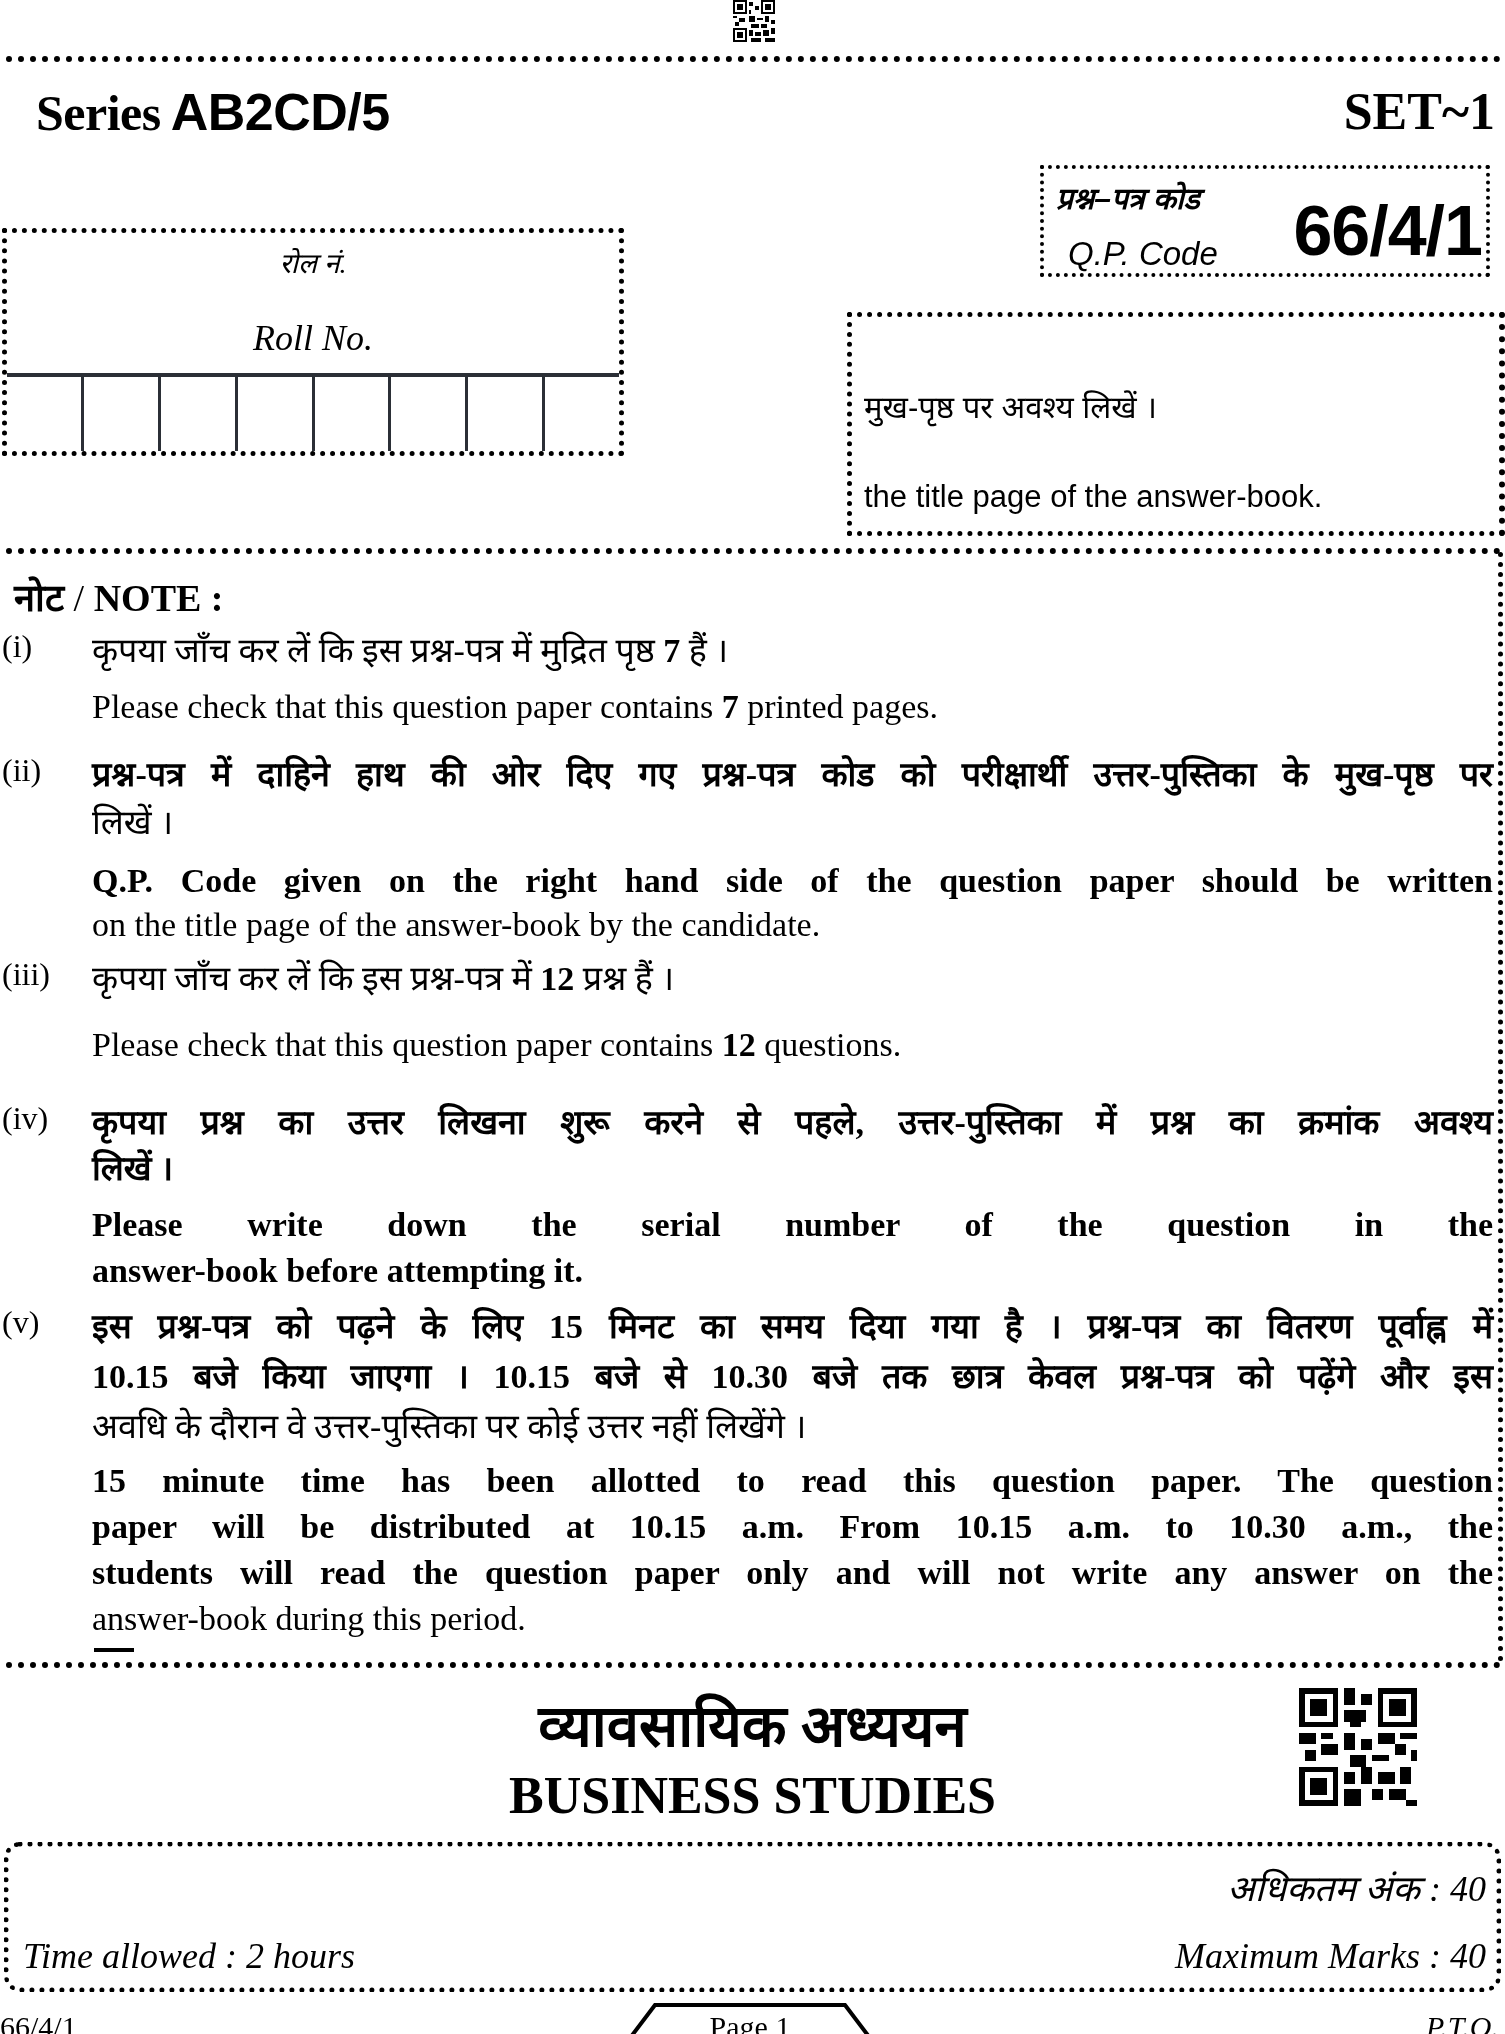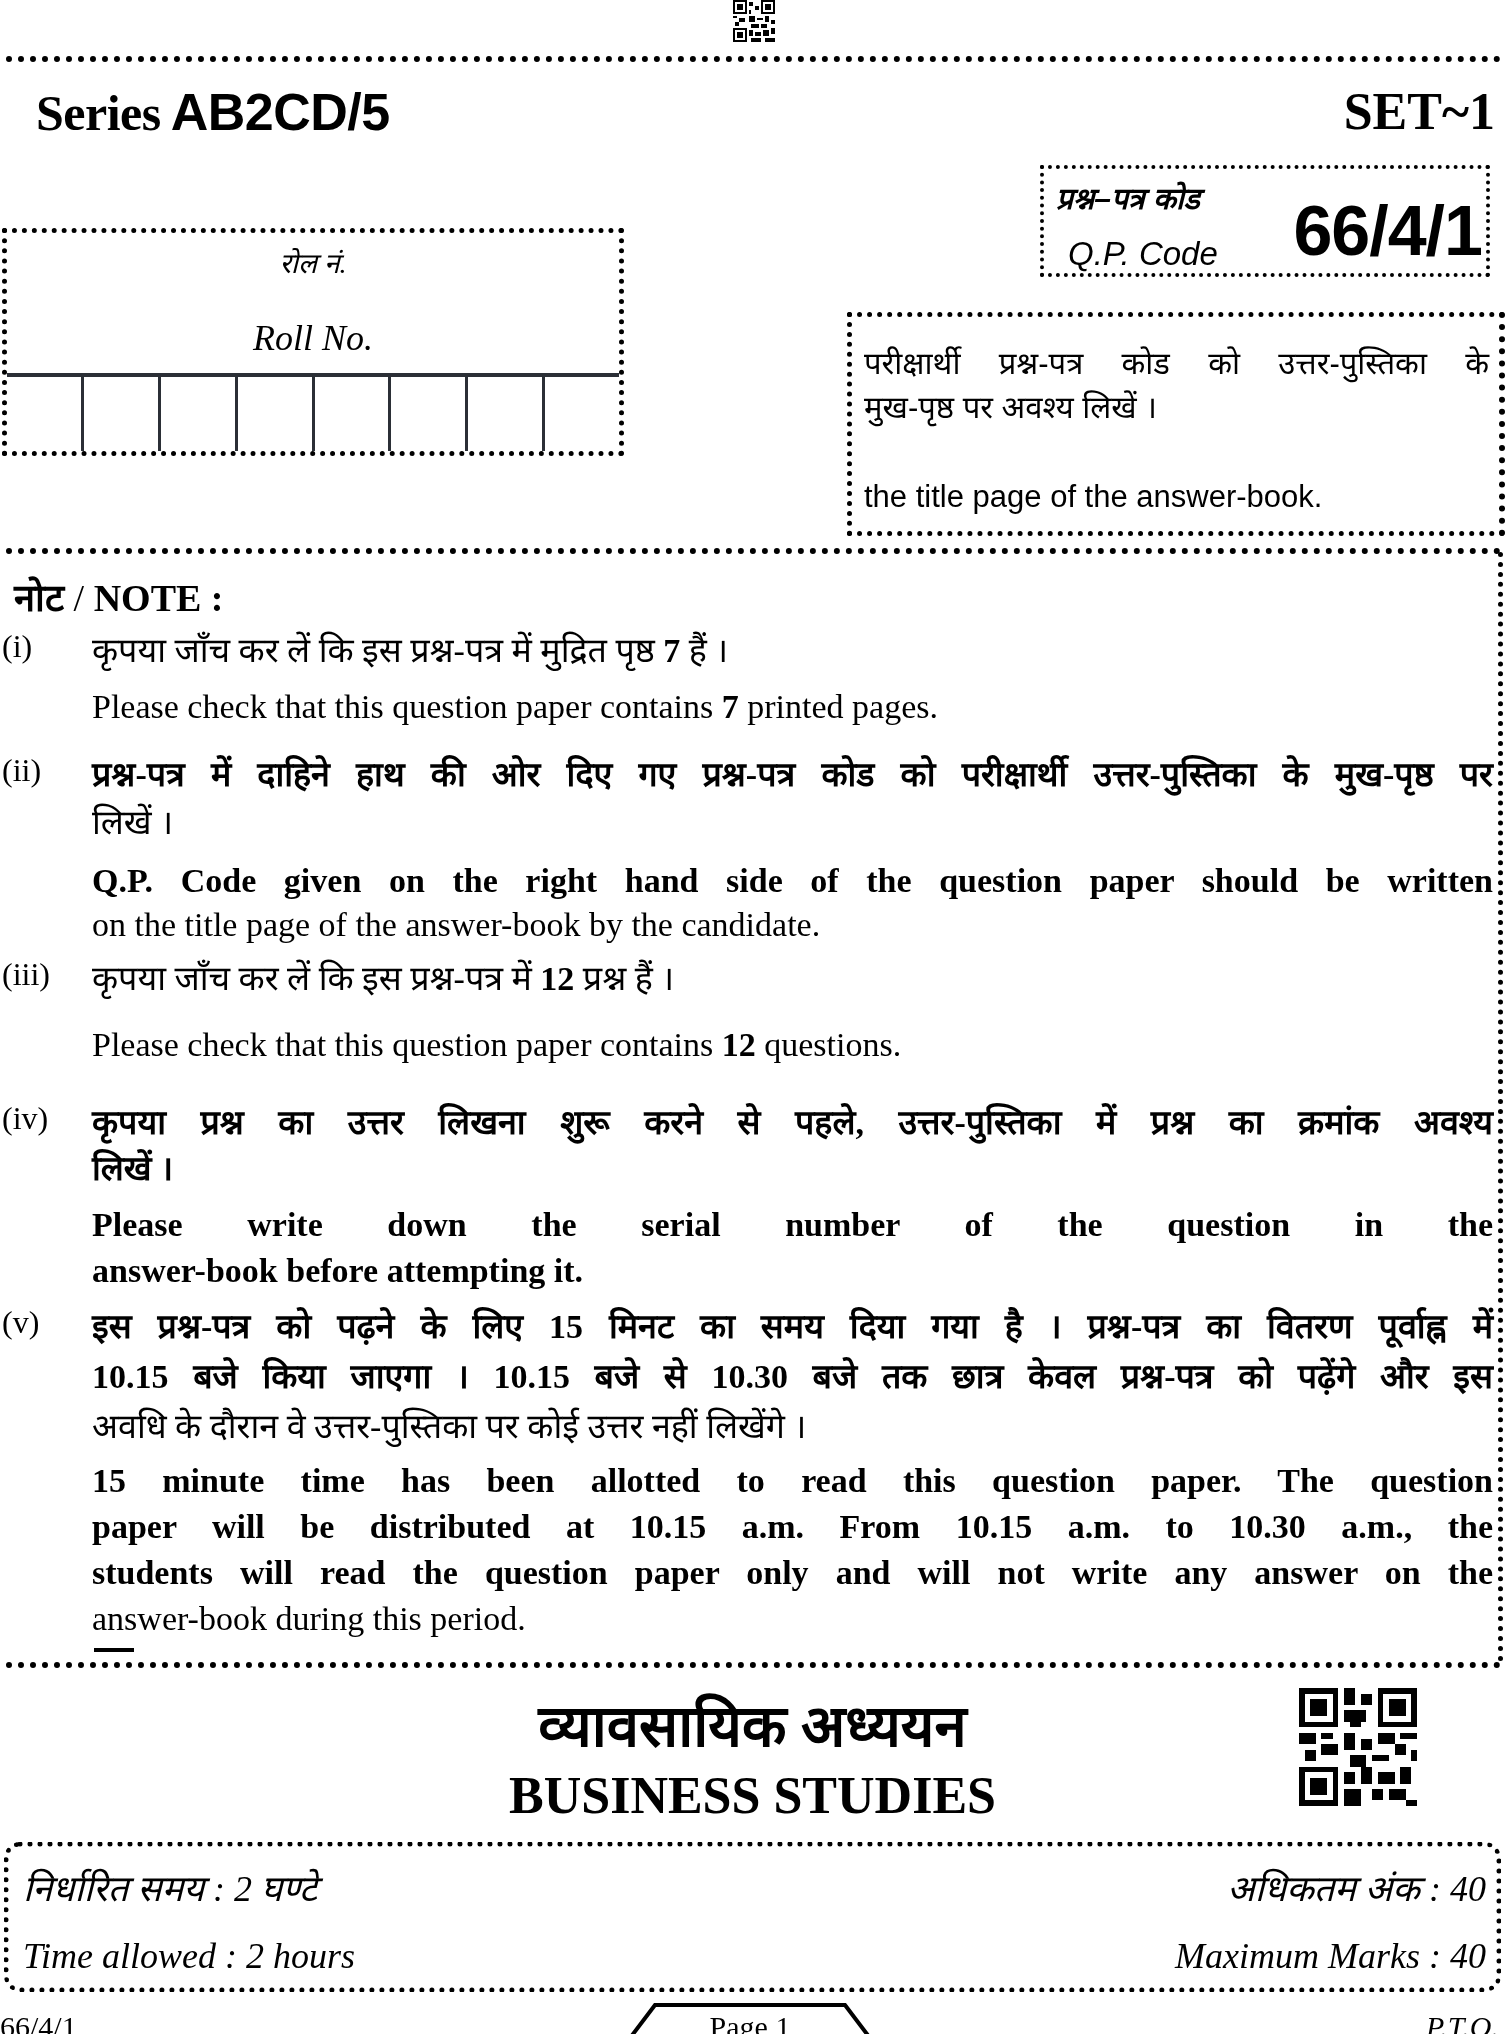--- a/index.html
+++ b/index.html
@@ -119,21 +119,20 @@
     <div class="cell"></div>
     <div class="cell"></div>
     <div class="cell"></div>
     <div class="cell"></div>
     <div class="cell"></div>
     <div class="cell"></div>
   </div>
 </div>
 
 <div class="abs instbox">
-  <div class="abs l sans" style="top:24px; right:10px; text-align:justify; text-align-last:justify;">परीक्षार्थी प्रश्न-पत्र कोड को उत्तर-पुस्तिका के</div>
   <div class="abs l sans" style="top:68px;">मुख-पृष्ठ पर अवश्य लिखें ।</div>
   <div class="abs l sans" style="top:162px;">the title page of the answer-book.</div>
 </div>
 
 <div class="abs dots-h div1"></div>
 <div class="abs vright"></div>
 
 <div class="abs note-h serif">
   <span>नोट</span>
   <span class="sl">/</span>
@@ -218,21 +217,20 @@
         <rect x="18" y="14" width="2" height="3"></rect>
       <rect x="8" y="18" width="3" height="3"></rect>
         <rect x="13" y="18" width="2" height="2"></rect>
         <rect x="16" y="18" width="3" height="2"></rect>
         <rect x="19" y="20" width="2" height="1"></rect>
     </g>
   </svg>
 </div>
 
 <div class="abs timebox">
-  <div class="abs t serif" style="left:14px; top:16px;">निर्धारित समय : 2 घण्टे</div>
   <div class="abs t serif" style="right:10px; top:16px;">अधिकतम अंक : 40</div>
   <div class="abs t serif" style="left:14px; top:88px;">Time allowed : 2 hours</div>
   <div class="abs t serif" style="right:10px; top:88px;">Maximum Marks : 40</div>
 </div>
 
 <div class="abs footer-l serif">66/4/1</div>
 <div class="abs pagetab">
   <svg width="250" height="40" viewBox="0 0 250 40">
     <polyline points="2,40 30,3 220,3 248,40" fill="none" stroke="#000" stroke-width="4"></polyline>
   </svg>

